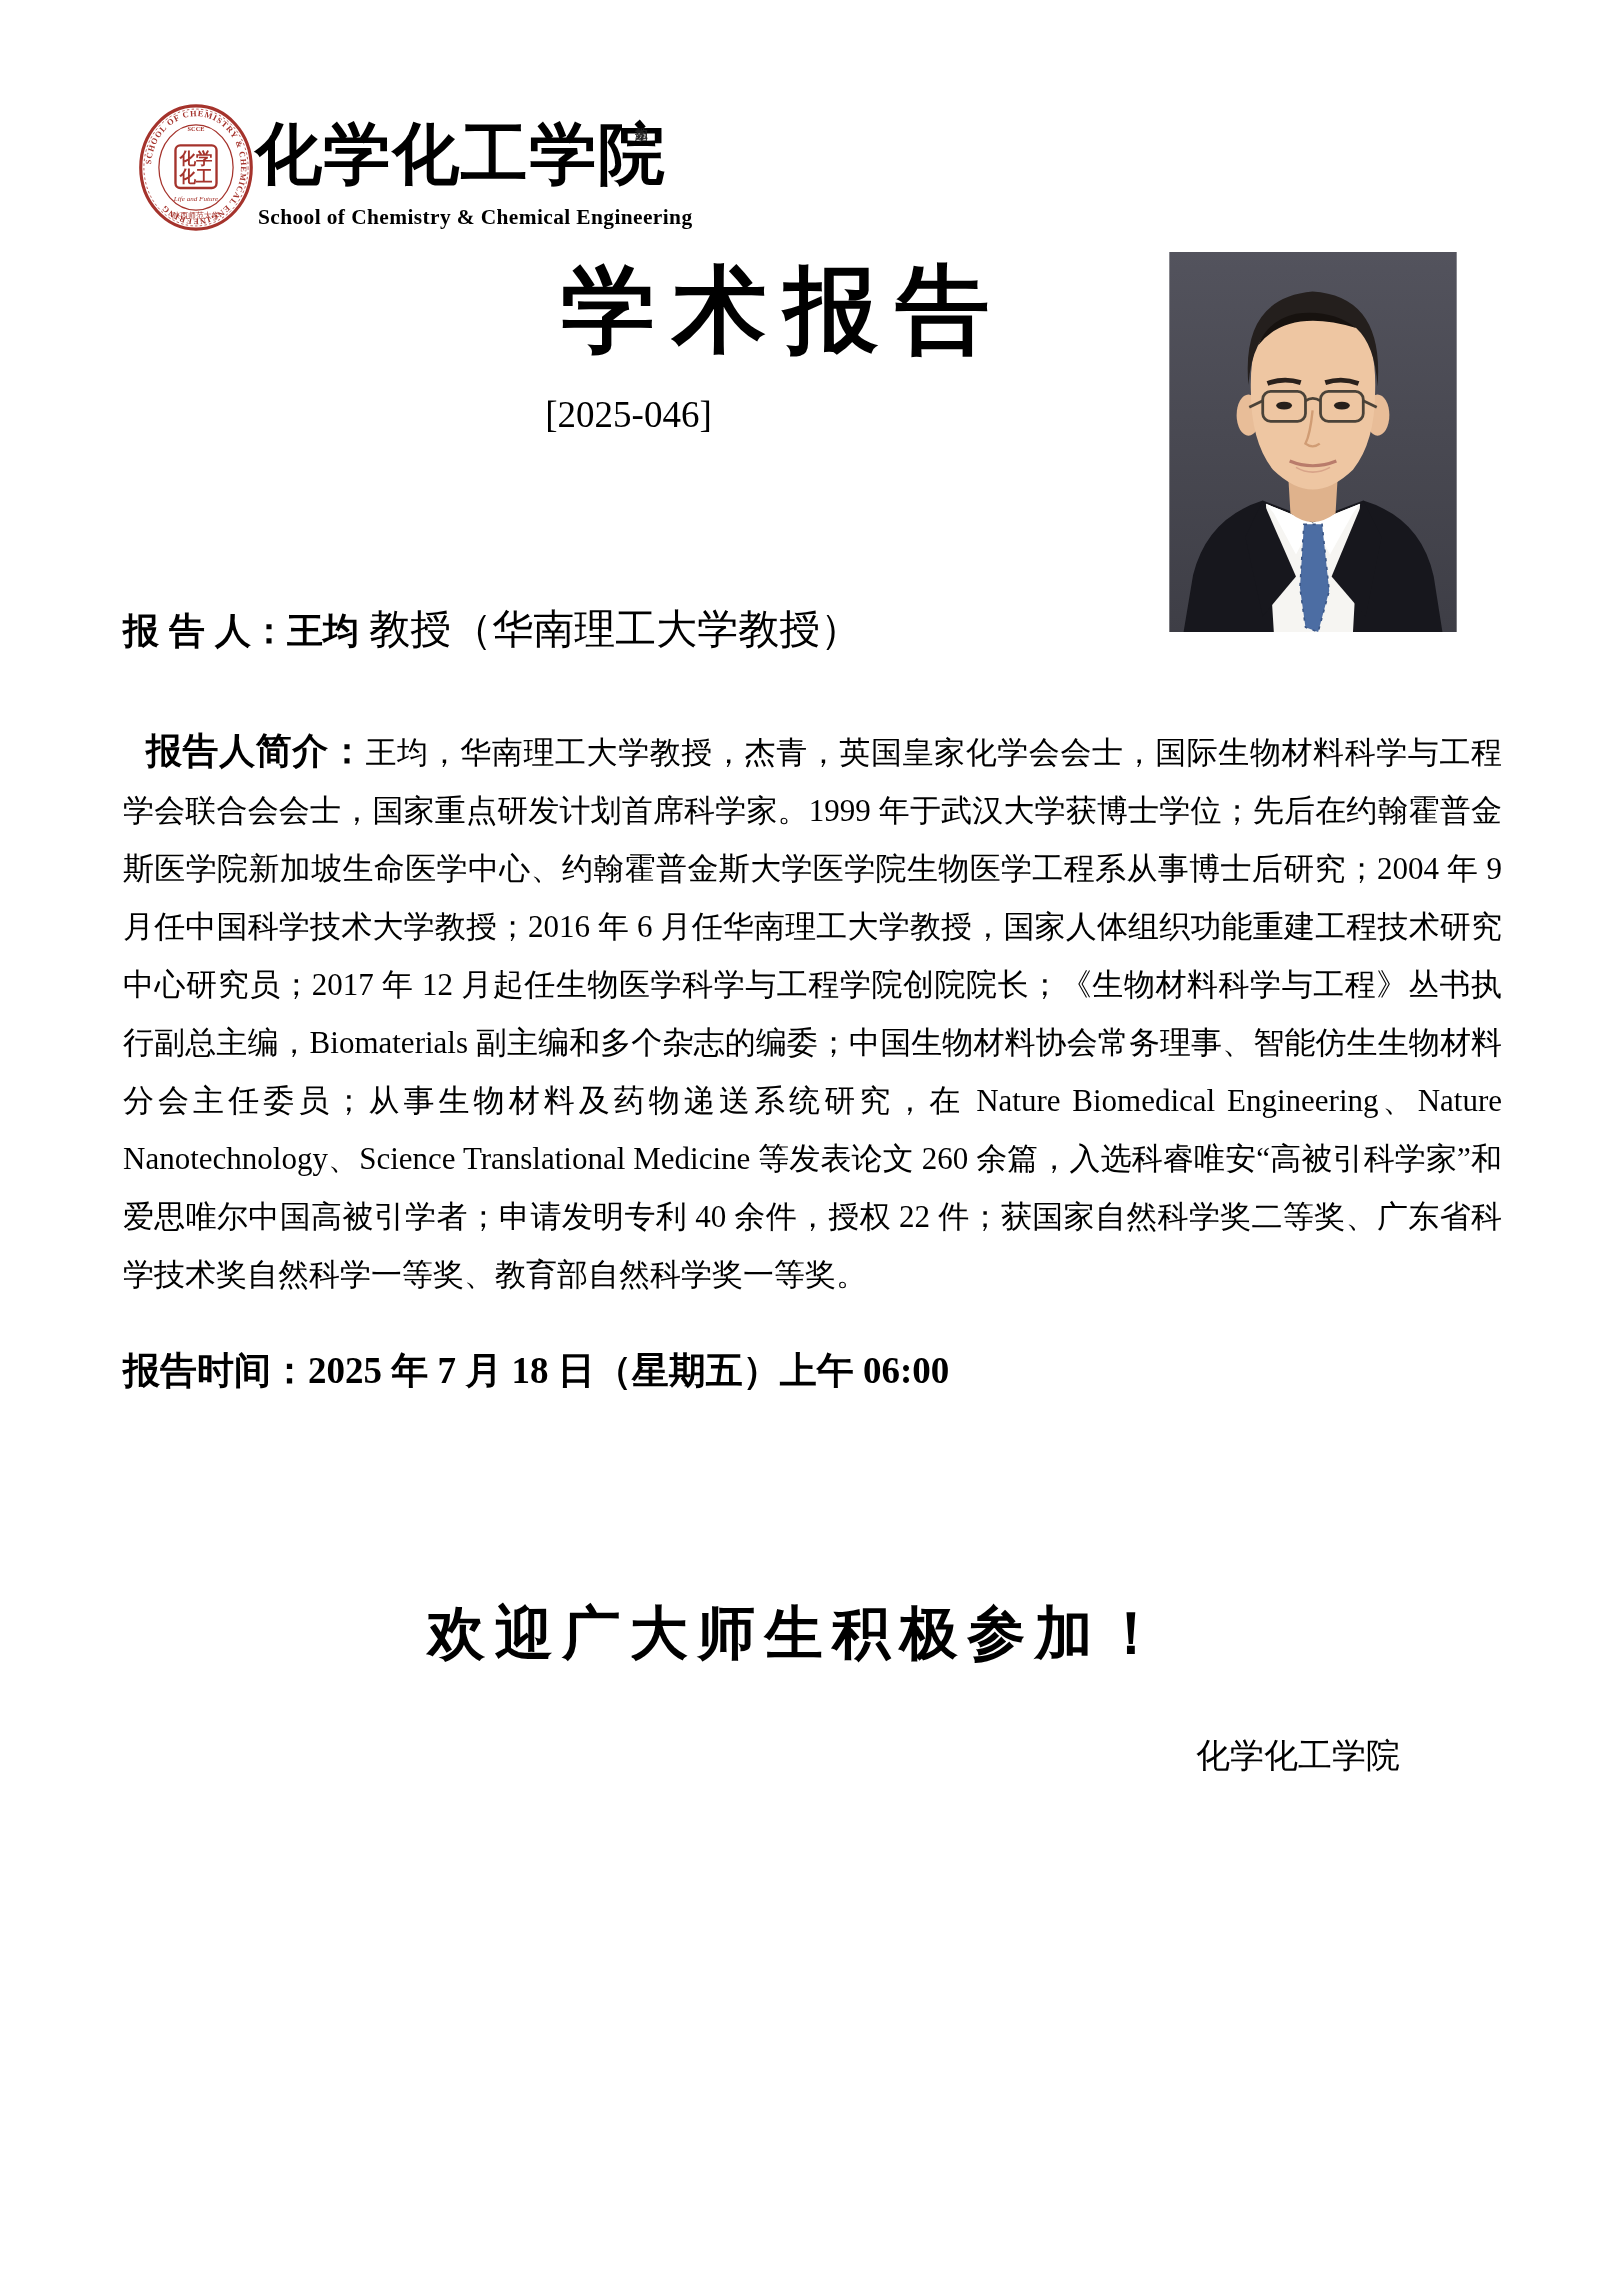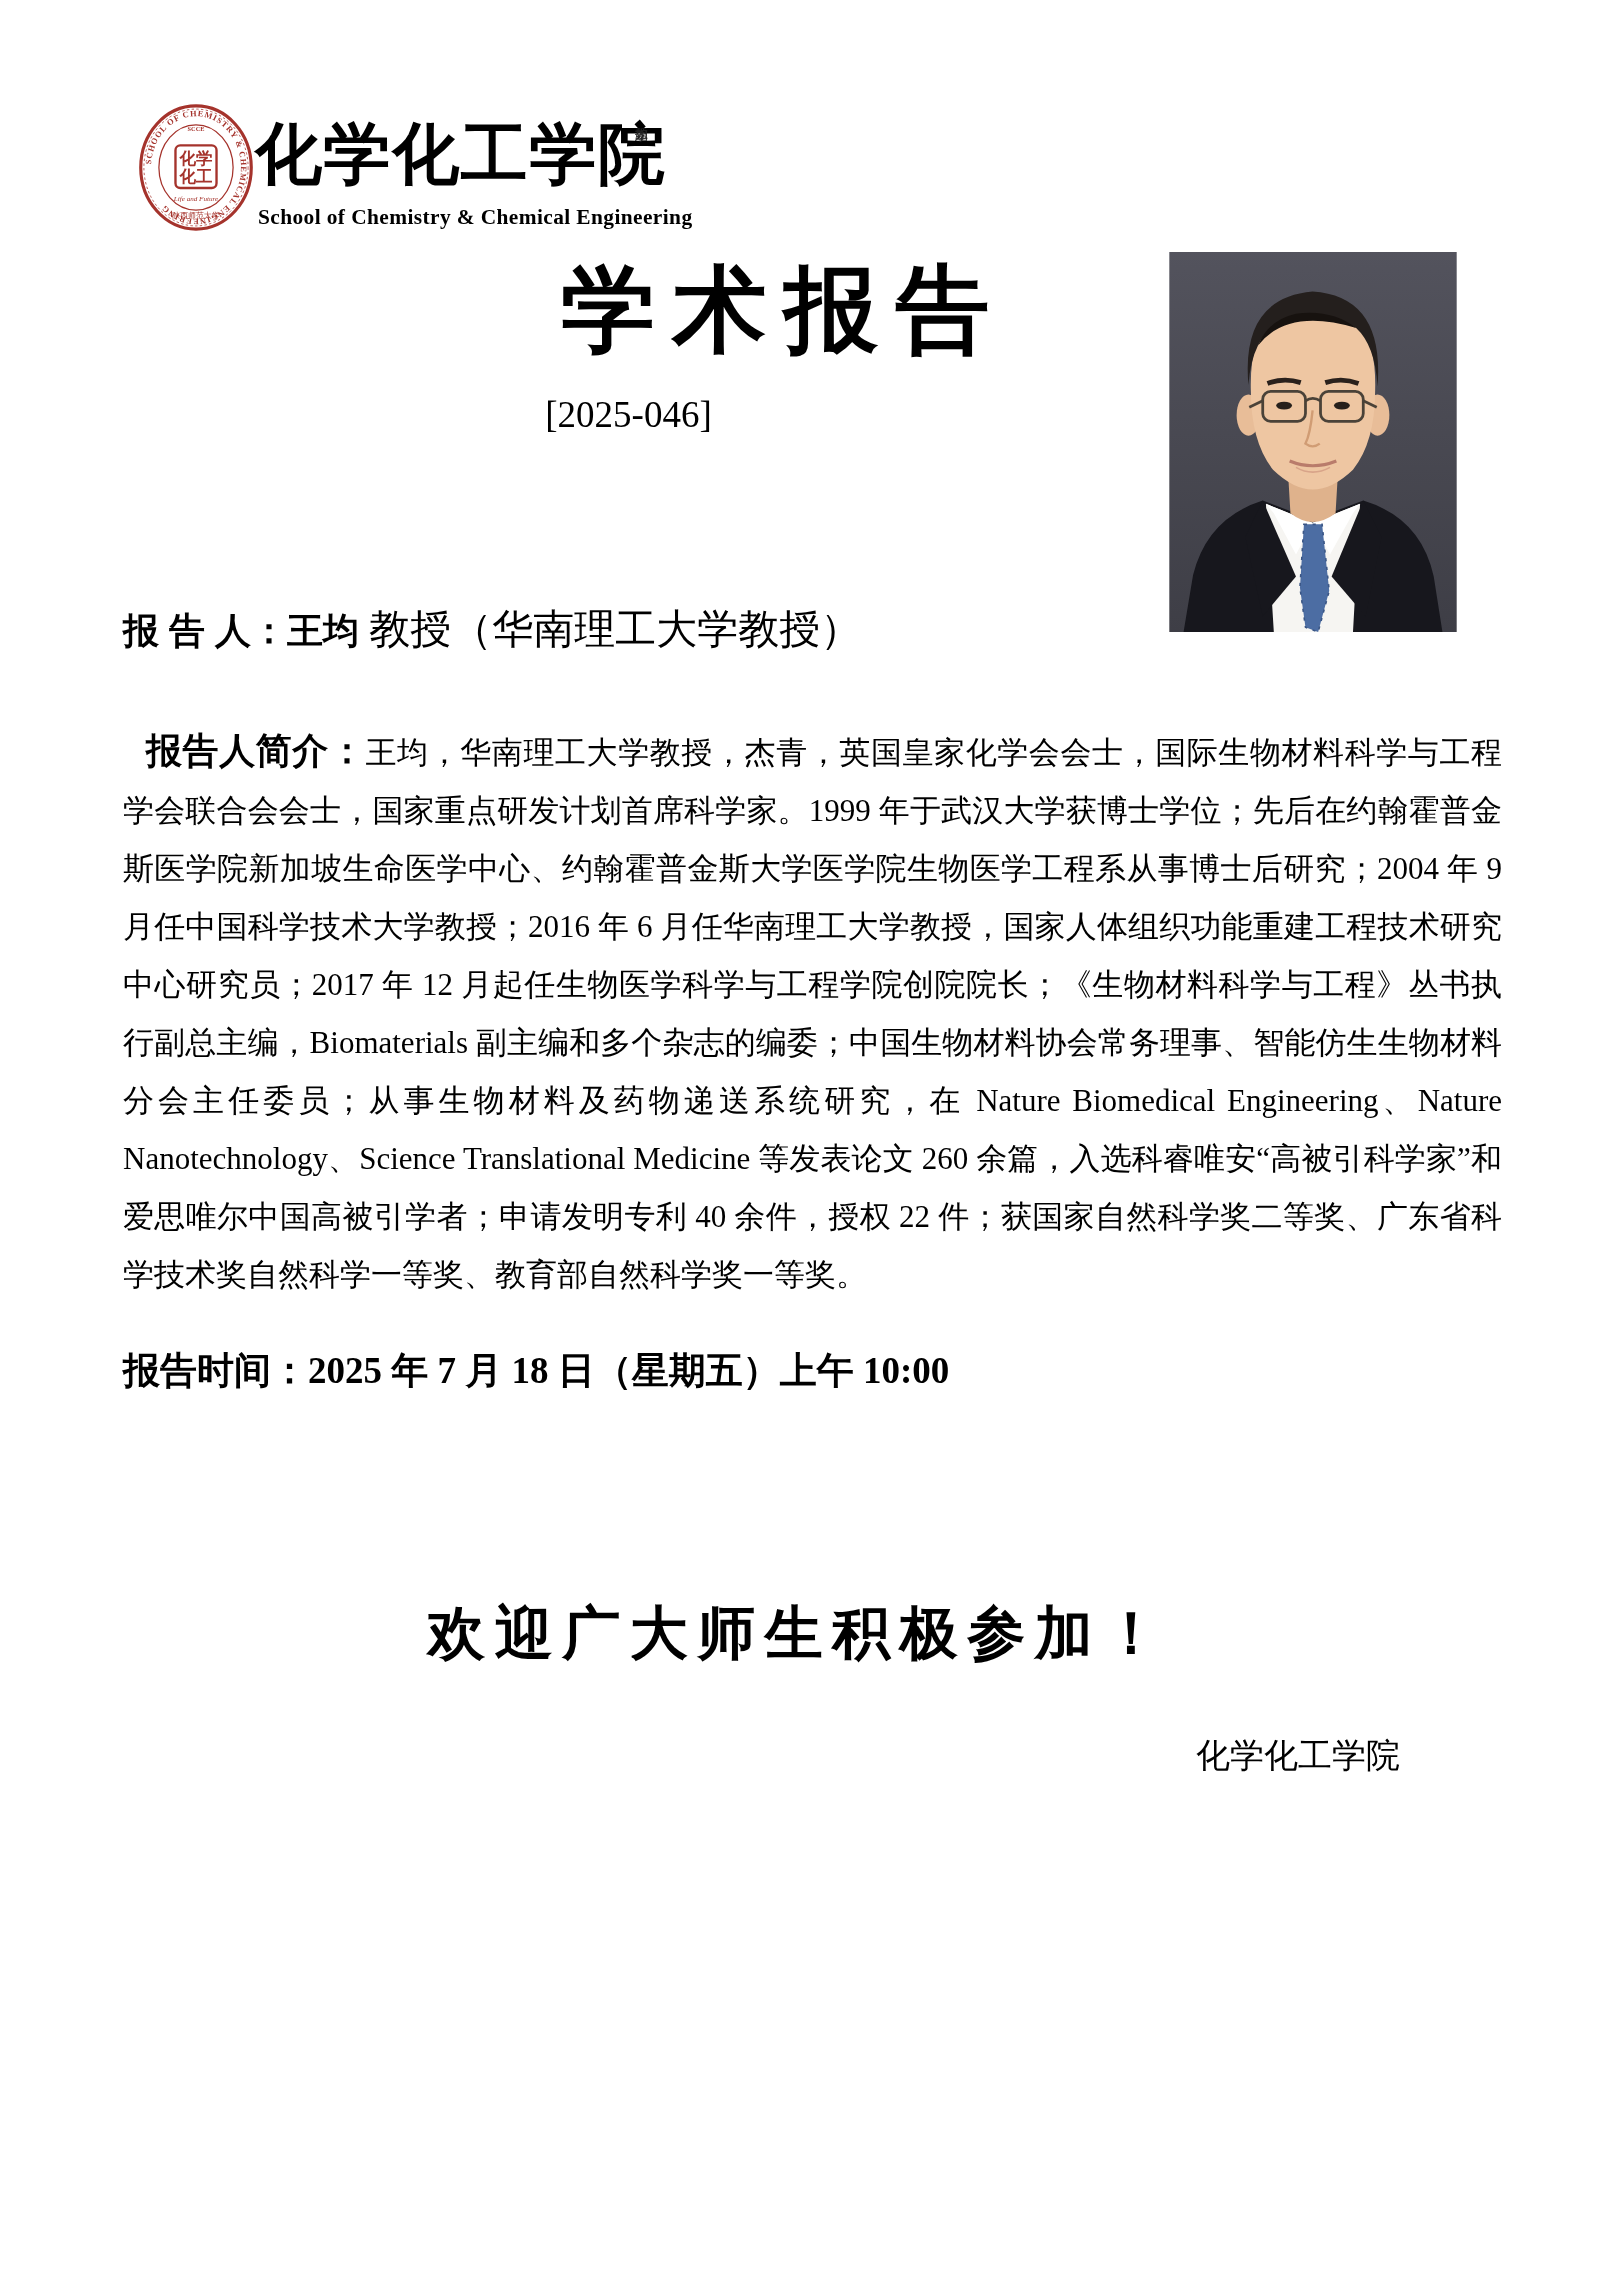--- a/index.html
+++ b/index.html
@@ -155,21 +155,21 @@
 
   <div class="speaker-line">
     <span class="strong hei">报 告 人：</span><span class="strong hei">王均</span><span class="suffix"> 教授（华南理工大学教授）</span>
   </div>
 
   <p class="bio">
     <span class="bio-label">报告人简介：</span><span>王均，华南理工大学教授，杰青，英国皇家化学会会士，国际生物材料科学与工程学会联合会会士，国家重点研发计划首席科学家。1999 年于武汉大学获博士学位；先后在约翰霍普金斯医学院新加坡生命医学中心、约翰霍普金斯大学医学院生物医学工程系从事博士后研究；2004 年 9 月任中国科学技术大学教授；2016 年 6 月任华南理工大学教授，国家人体组织功能重建工程技术研究中心研究员；2017 年 12 月起任生物医学科学与工程学院创院院长；《生物材料科学与工程》丛书执行副总主编，Biomaterials 副主编和多个杂志的编委；中国生物材料协会常务理事、智能仿生生物材料分会主任委员；从事生物材料及药物递送系统研究，在 Nature Biomedical Engineering、Nature Nanotechnology、Science Translational Medicine 等发表论文 260 余篇，入选科睿唯安“高被引科学家”和爱思唯尔中国高被引学者；申请发明专利 40 余件，授权 22 件；获国家自然科学奖二等奖、广东省科学技术奖自然科学一等奖、教育部自然科学奖一等奖。</span>
   </p>
 
   <div class="time-line">
-    <span class="hei">报告时间：</span><span class="val">2025 年 7 月 18 日（星期五）上午 10:00</span>
+    <span class="hei">报告时间：</span><span class="val">2025 年 7 月 18 日（星期五）上午 06:00</span>
   </div>
 
 
   <div class="welcome">欢迎广大师生积极参加！</div>
 
   <div class="footer">
     <div>化学化工学院</div>
   </div>
 
 </div>

